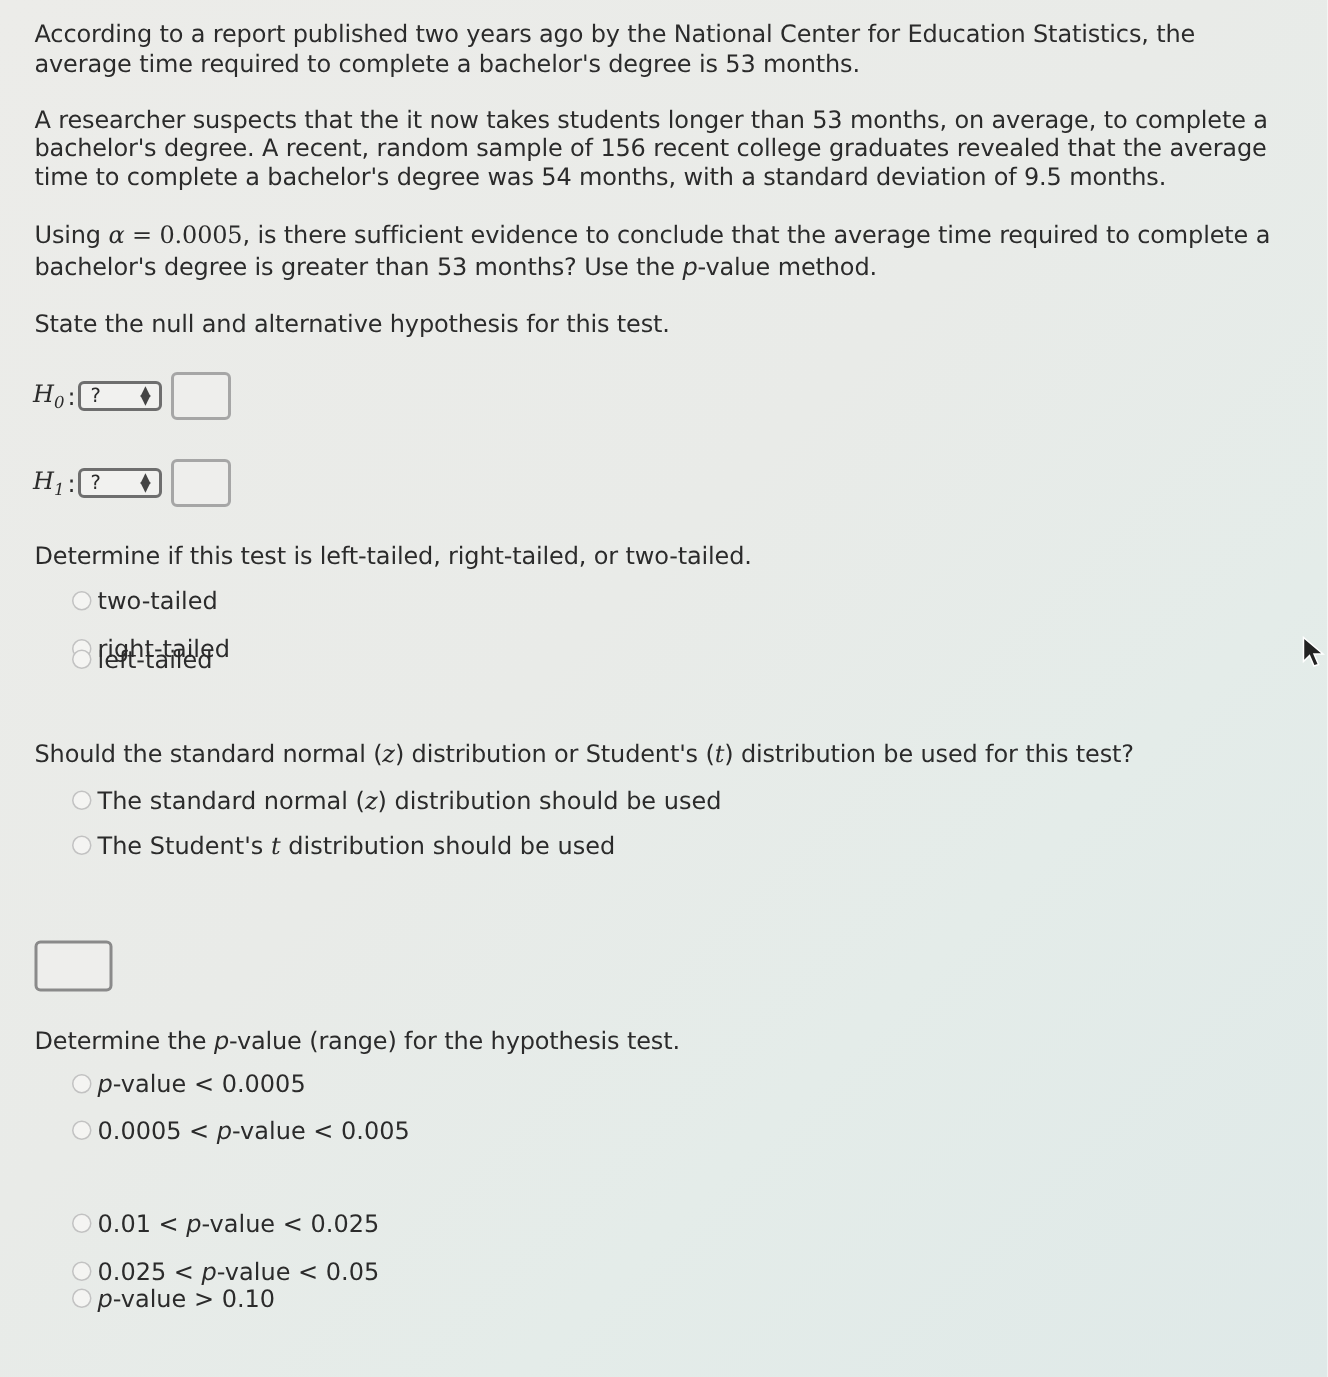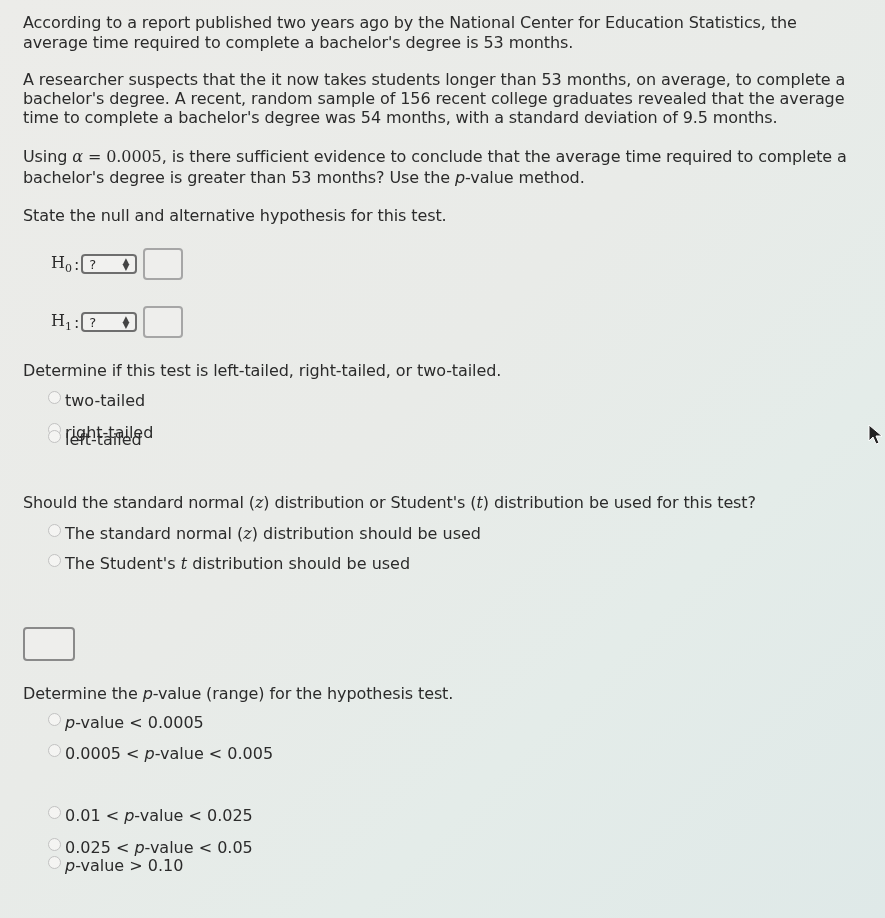--- a/index.html
+++ b/index.html
@@ -8,34 +8,34 @@
     background: linear-gradient(135deg, #ecece9 0%, #e9ebe8 45%, #e4ece9 70%, #dfe9e8 100%);
     font-family: "DejaVu Sans", sans-serif;
     color: #2b2b2b;
     font-size: 16px;
   }
   .page { position: absolute; left: 0; top: 0; width: 885px; height: 846px; }
   .t { position: absolute; left: 23px; white-space: nowrap; line-height: 19px; letter-spacing: -0.1px; }
   .math { font-family: "DejaVu Serif", serif; font-style: italic; }
   .ital { font-style: italic; }
   .hyp-row { position: absolute; left: 22px; display: flex; align-items: center; }
-  .hyp-label { font-family: "DejaVu Serif", serif; font-size: 16px; margin-right: 2px; margin-left: 29px; }
+  .hyp-label { font-family: "DejaVu Serif", serif; font-style: italic; font-size: 16px; margin-right: 2px; }
   .hyp-label sub { font-size: 11px; }
   .colon { margin-right: 2px; }
   .select {
     width: 56px; height: 20px; border: 2px solid #6e6e6e; border-radius: 4px;
     background: #f1f1ef; display: flex; align-items: center; justify-content: space-between;
     padding: 0 6px; box-sizing: border-box; font-size: 13px;
   }
   .arrows { font-size: 9px; line-height: 6px; display: flex; flex-direction: column; color: #444; }
   .box {
     width: 40px; height: 32px; border: 2px solid #a6a6a6; border-radius: 4px;
     background: #eeeeec; margin-left: 6px; box-sizing: border-box;
   }
-  .radio-row { position: absolute; left: 48px; display: flex; align-items: flex-start; white-space: nowrap; }
+  .radio-row { position: absolute; left: 48px; display: flex; align-items: center; white-space: nowrap; }
   .radio {
     width: 13px; height: 13px; border-radius: 50%; border: 1px solid #c2c2c2;
     background: #f4f4f2; margin-right: 4px; box-sizing: border-box;
   }
   .answer-box {
     position: absolute; left: 23px; top: 627px; width: 52px; height: 34px;
     border: 2px solid #8a8a8a; border-radius: 4px; background: #eeeeec; box-sizing: border-box;
   }
   .cursor { position: absolute; left: 868px; top: 424px; }
 </style>

